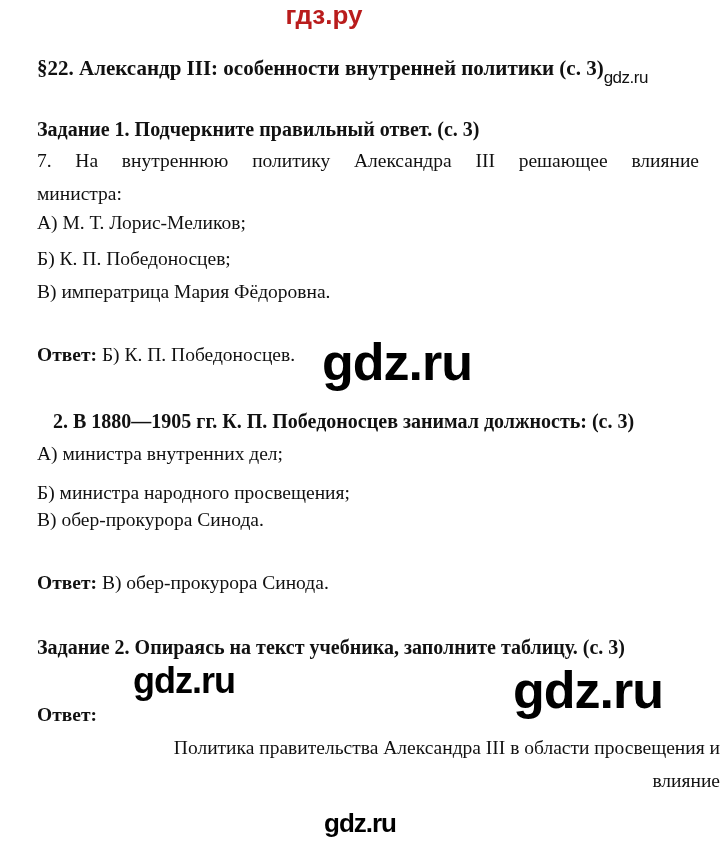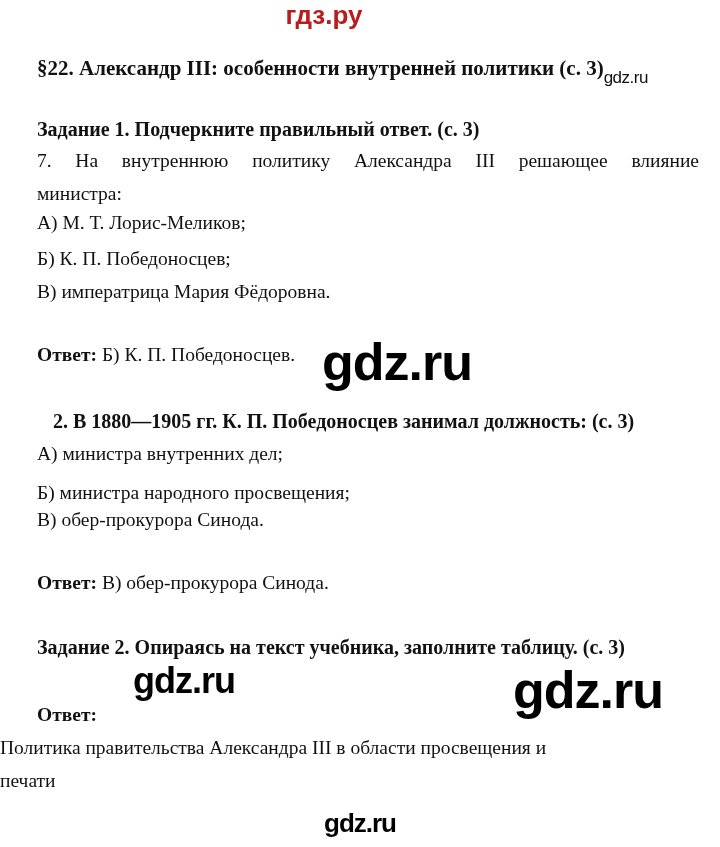--- a/index.html
+++ b/index.html
@@ -8,21 +8,21 @@
     .sans { font-family: "Liberation Sans", "DejaVu Sans", sans-serif; }
     .abs { position: absolute; white-space: nowrap; }
     .site-header { left: 0; width: 648px; top: 0; text-align: center; font-size: 26px; font-weight: bold; color: #b91c1c; }
     .section-title { left: 37px; top: 56px; font-size: 21px; font-weight: bold; }
     .section-title .wm-small { font-family: "Liberation Sans", sans-serif; font-weight: normal; font-size: 17px; position: relative; top: 8px; letter-spacing: -0.5px; }
     .task-title { left: 37px; font-size: 20px; font-weight: bold; }
     .line { left: 37px; font-size: 19.5px; }
     .justify { left: 37px; width: 662px; font-size: 19.5px; text-align: justify; text-align-last: justify; white-space: normal; }
     .b { font-weight: bold; }
     .wm { font-family: "Liberation Sans", "DejaVu Sans", sans-serif; font-weight: bold; color: #000; letter-spacing: -1px; }
-    .center { left: 0; width: 720px; text-align: left; font-size: 19.5px; }
+    .center { left: 0; width: 720px; text-align: right; font-size: 19.5px; }
   </style>
 </head>
 <body>
 
 <div class="abs site-header sans">гдз.ру</div>
 
 <div class="abs section-title serif"><span>§22. Александр III: особенности внутренней политики (с. 3)</span><span class="wm-small">gdz.ru</span></div>
 
 <div class="abs task-title serif" style="top:118px;">Задание 1. Подчеркните правильный ответ. (с. 3)</div>
 
@@ -44,15 +44,15 @@
 <div class="abs line serif" style="top:572px;"><span class="b">Ответ:</span><span> В) обер-прокурора Синода.</span></div>
 
 <div class="abs task-title serif" style="top:636px;">Задание 2. Опираясь на текст учебника, заполните таблицу. (с. 3)</div>
 
 <div class="abs wm" style="left:133px; top:660px; font-size:36px;">gdz.ru</div>
 <div class="abs wm" style="left:513px; top:660px; font-size:52px;">gdz.ru</div>
 
 <div class="abs line serif b" style="top:704px;">Ответ:</div>
 
 <div class="abs center serif" style="top:737px;">Политика правительства Александра III в области просвещения и</div>
-<div class="abs center serif" style="top:770px;">печати</div>
+<div class="abs center serif" style="top:770px;">влияние</div>
 
 <div class="abs wm" style="left:0; width:720px; text-align:center; top:808px; font-size:26px;">gdz.ru</div>
 
 </body></html>

